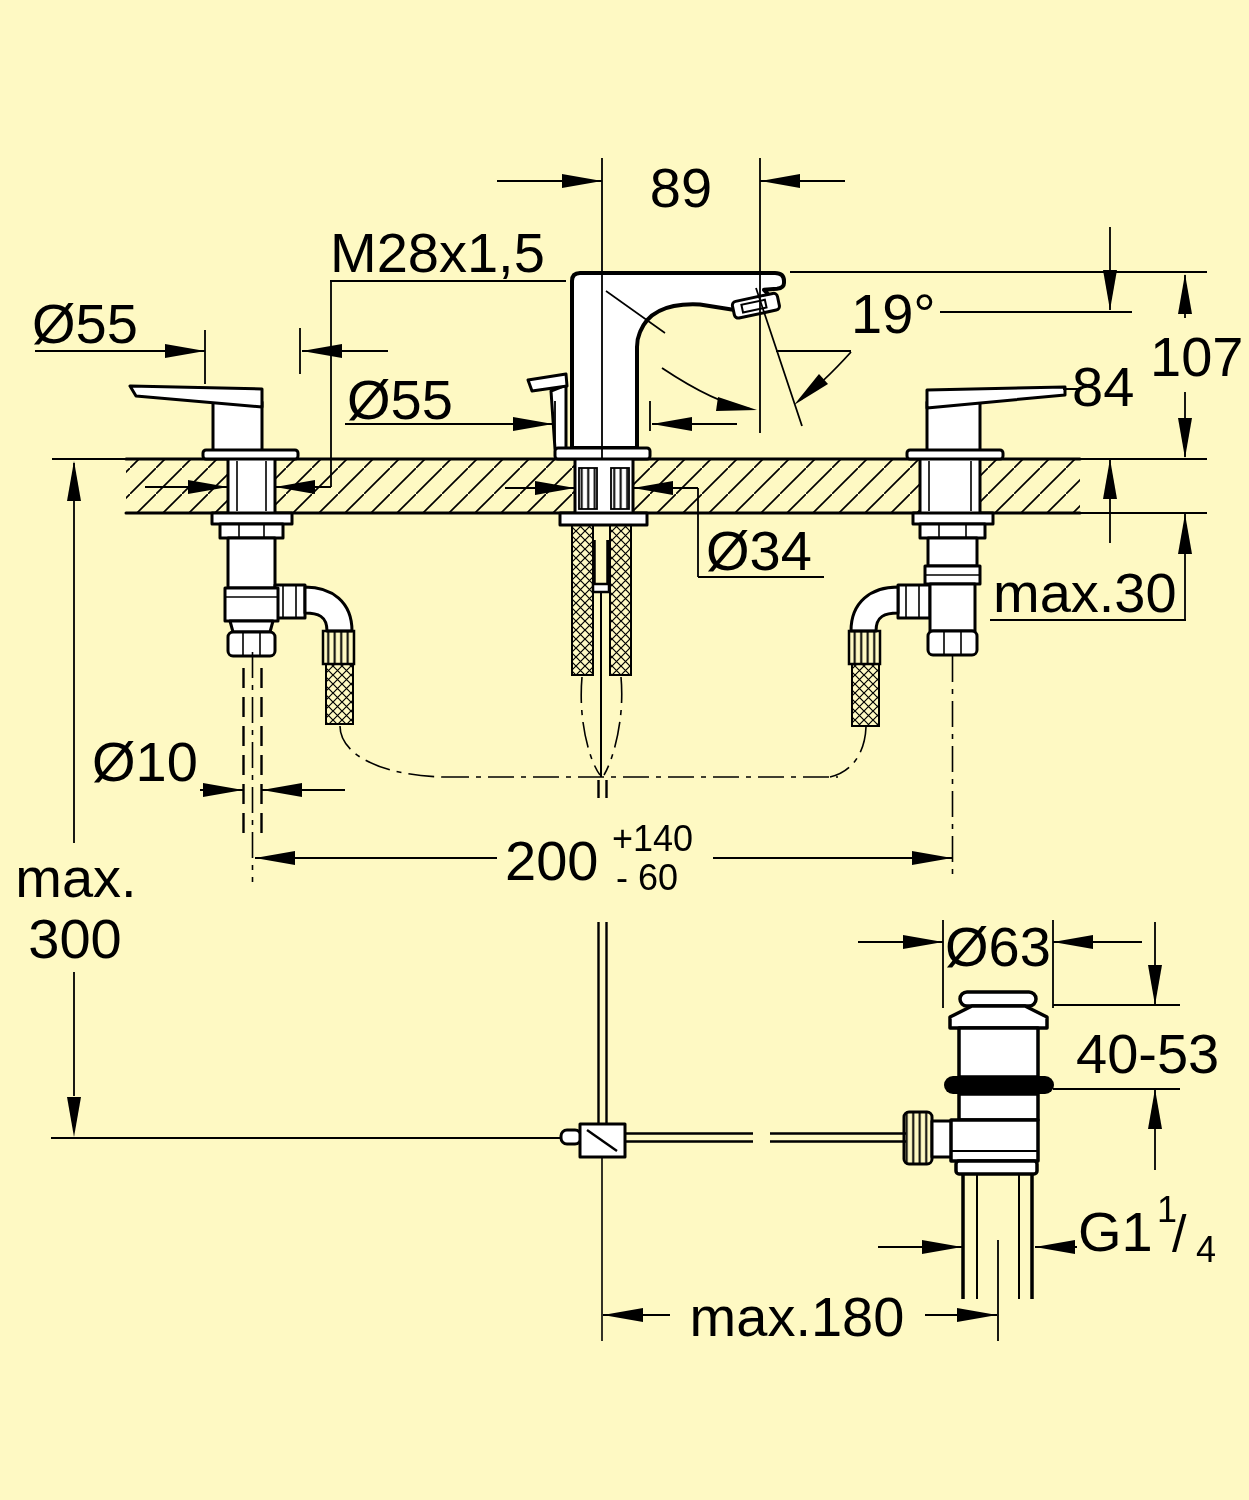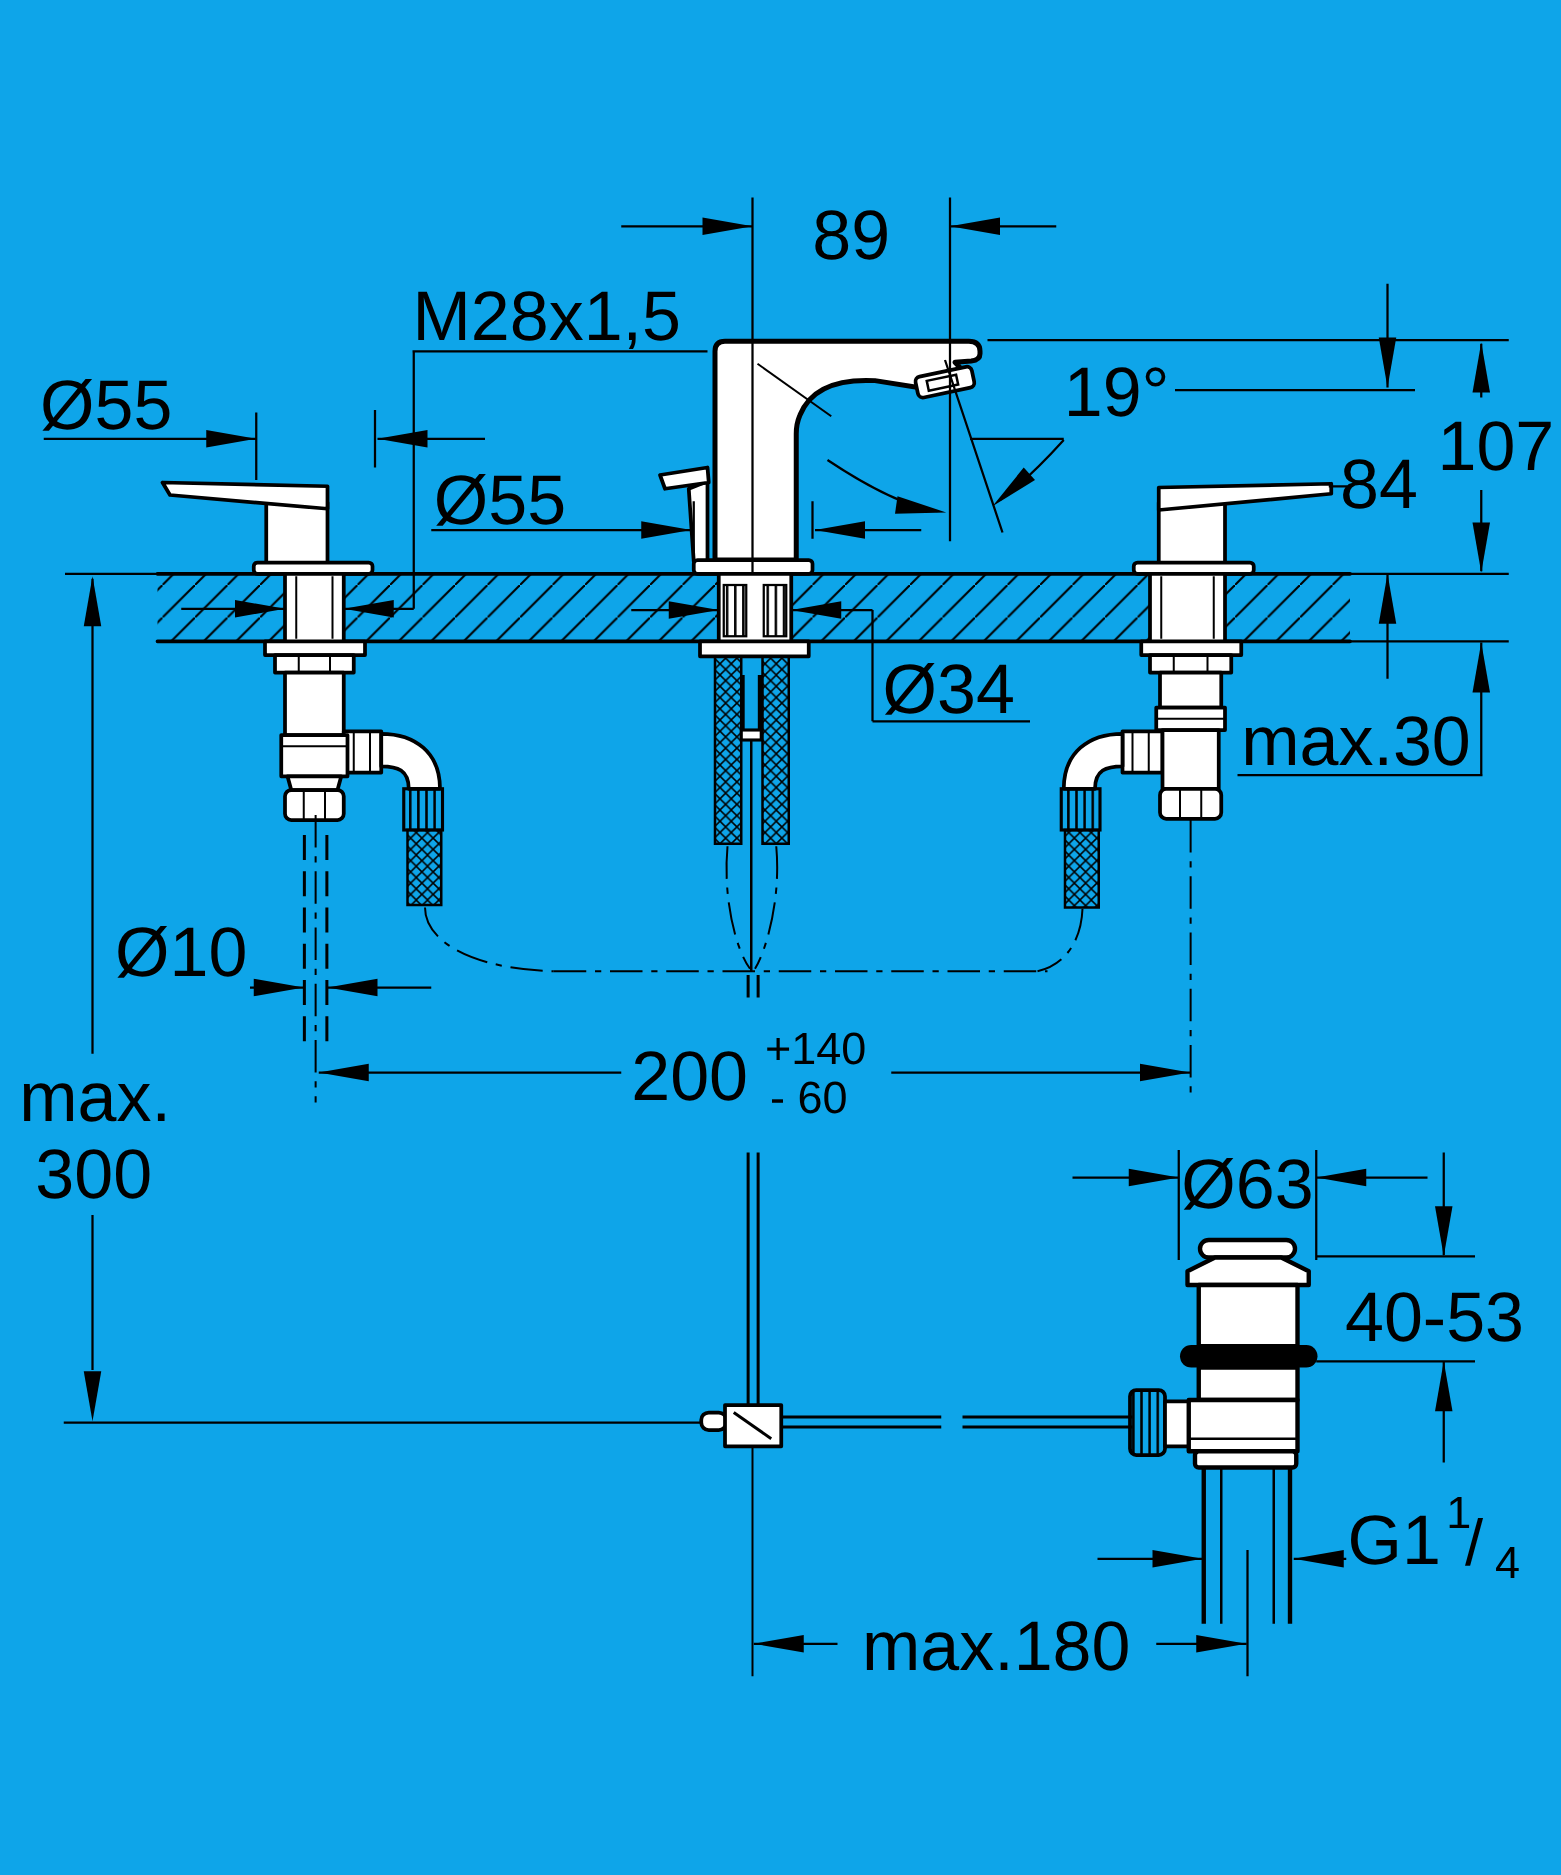--- a/index.html
+++ b/index.html
@@ -1,16 +1,16 @@
 <!DOCTYPE html>
 <html><head>
 <meta charset="utf-8">
 <style>
   html,body{margin:0;padding:0;background:#ffffff;}
-  #stage{position:relative;width:1249px;height:1500px;background:#0ea5e9;overflow:hidden;}
+  #stage{position:relative;width:1249px;height:1500px;background:#fef9c3;overflow:hidden;}
   svg{display:block;}
   text{font-family:"Liberation Sans","DejaVu Sans",sans-serif;fill:#000;}
   .t  {font-size:56px;}
   .ts {font-size:36px;}
   .tsl{font-size:52px;}
   .o4 {fill:#fff;stroke:#000;stroke-width:4;stroke-linejoin:round;}
   .o35{fill:#fff;stroke:#000;stroke-width:3.5;stroke-linejoin:round;}
   .o3 {fill:#fff;stroke:#000;stroke-width:3;stroke-linejoin:round;}
   .ln3{fill:none;stroke:#000;stroke-width:3;stroke-linecap:round;}
   .ln24{fill:none;stroke:#000;stroke-width:2.4;}

